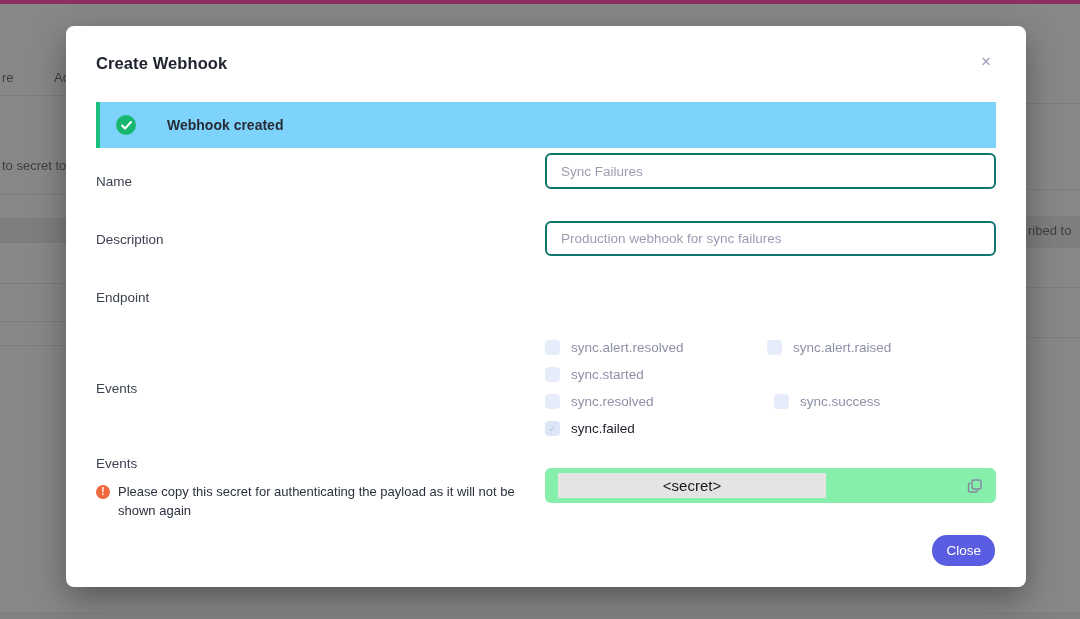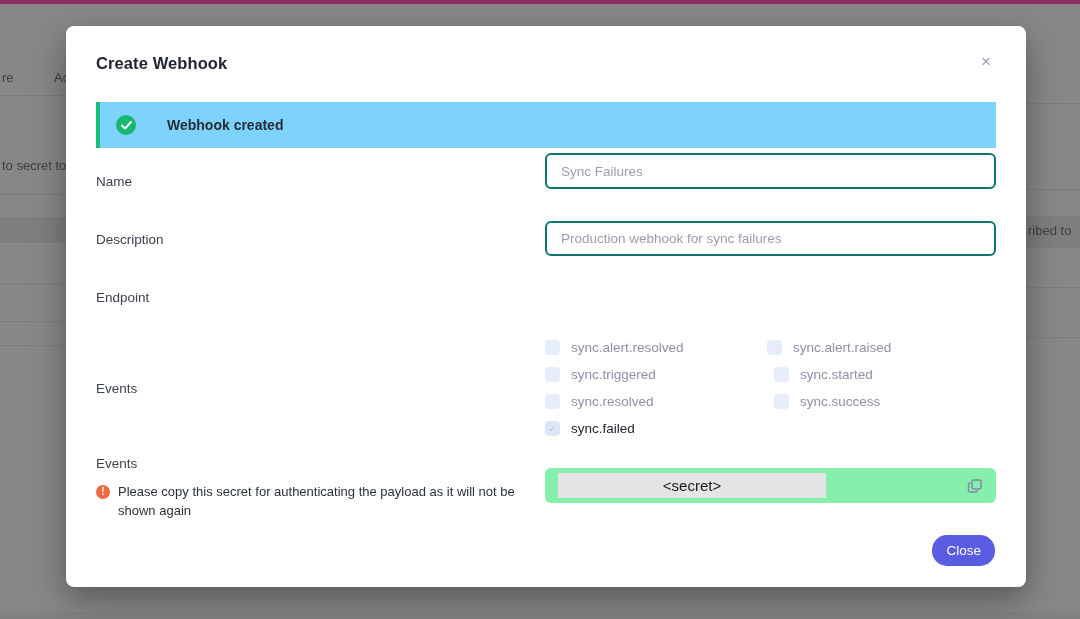--- a/index.html
+++ b/index.html
@@ -118,24 +118,20 @@
         <div class="ev-cell right">
           <span class="checkbox">✓</span>
           <span class="ev-label">sync.alert.resolved</span>
         </div>
         <div class="ev-cell">
           <span class="checkbox">✓</span>
           <span class="ev-label">sync.alert.raised</span>
         </div>
       </div>
       <div class="ev-row">
-        <div class="ev-cell">
-          <span class="checkbox">✓</span>
-          <span class="ev-label">sync.triggered</span>
-        </div>
         <div class="ev-cell right">
           <span class="checkbox">✓</span>
           <span class="ev-label">sync.started</span>
         </div>
       </div>
       <div class="ev-row">
         <div class="ev-cell">
           <span class="checkbox">✓</span>
           <span class="ev-label">sync.resolved</span>
         </div>

